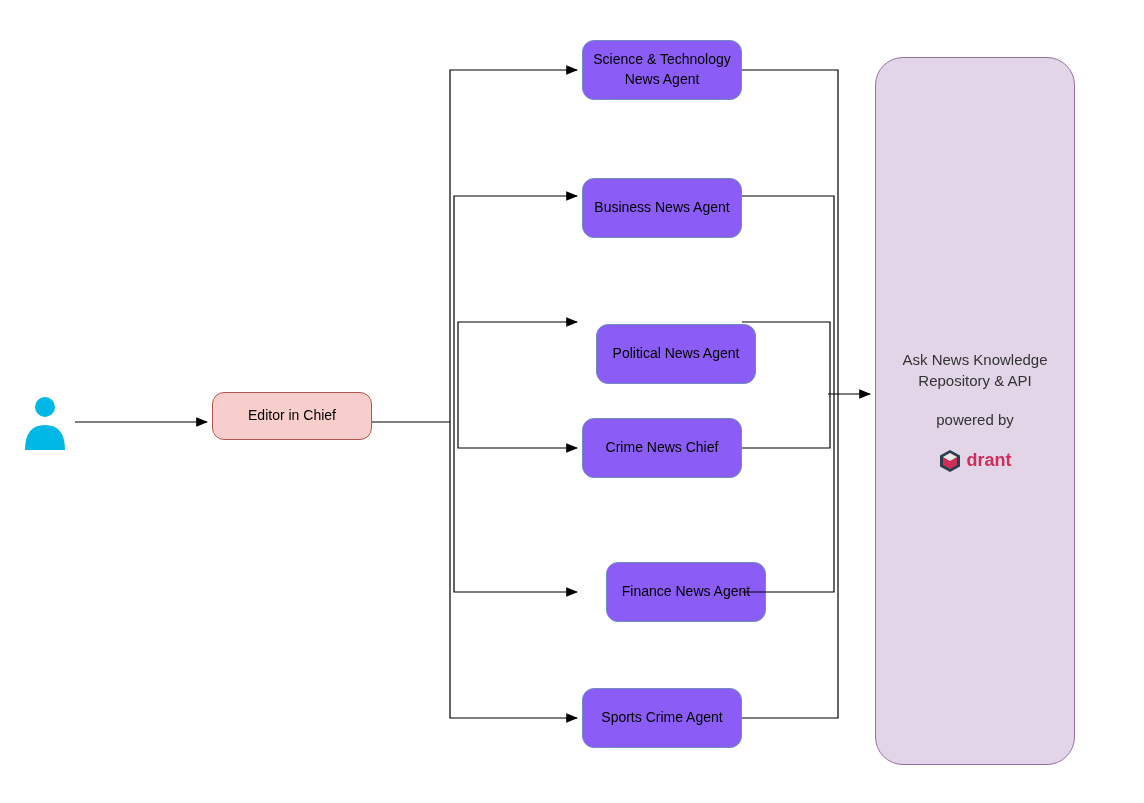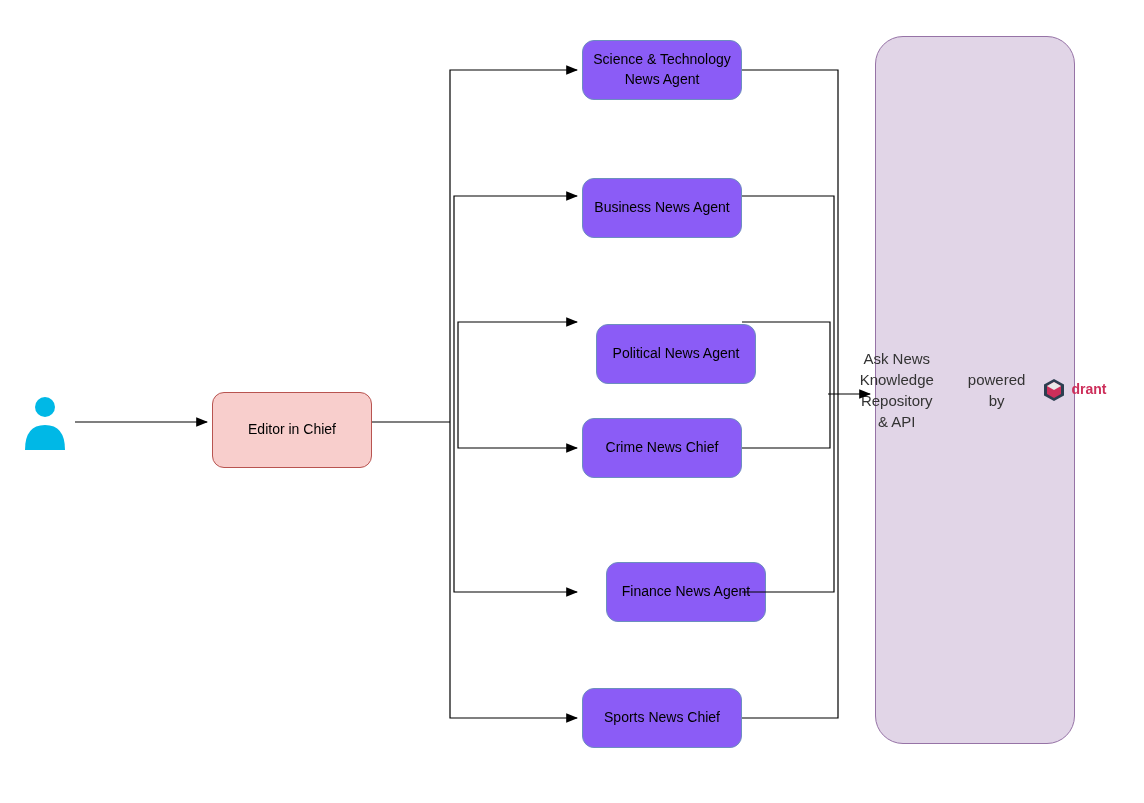--- a/index.html
+++ b/index.html
@@ -18,61 +18,61 @@
       justify-content: center;
       text-align: center;
       font-size: 14px;
       line-height: 1.4;
       padding: 6px 10px;
     }
     .editor-node {
       left: 212px;
       top: 392px;
       width: 160px;
-      height: 76px;
+      height: 48px;
       background: #f8cecc;
       border: 1px solid #b85450;
       border-radius: 12px;
     }
     .agent-node {
       width: 160px;
       height: 60px;
       background: #8b5cf6;
       border: 1px solid #6c8ebf;
       border-radius: 12px;
     }
     .agent-0 { left: 582px; top: 40px; }
     .agent-1 { left: 582px; top: 178px; }
     .agent-2 { left: 596px; top: 292px; margin-top: 32px; }
     .agent-3 { left: 582px; top: 418px; }
     .agent-4 { left: 582px; top: 562px; margin-left: 24px; }
     .agent-5 { left: 582px; top: 688px; }
     .repo-node {
       left: 875px;
-      top: 36px;
+      top: 57px;
       width: 200px;
       height: 708px;
       background: #e1d5e7;
       border: 1px solid #9673a6;
       border-radius: 28px;
       display: flex;
-      flex-direction: row;
+      flex-direction: column;
       align-items: center;
       justify-content: center;
       text-align: center;
       font-size: 15px;
       color: #333;
       gap: 18px;
     }
     .repo-logo {
       display: flex;
       align-items: center;
       gap: 6px;
       font-weight: bold;
-      font-size: 14px;
+      font-size: 18px;
       color: #cd2e5a;
     }
     .user-icon {
       position: absolute;
       left: 20px;
       top: 395px;
       width: 50px;
       height: 55px;
     }
     svg.connections {
@@ -115,21 +115,21 @@
 <div class="node agent-node agent-2">
   <span>Political News Agent</span>
 </div>
 <div class="node agent-node agent-3">
   <span>Crime News Chief</span>
 </div>
 <div class="node agent-node agent-4">
   <span>Finance News Agent</span>
 </div>
 <div class="node agent-node agent-5">
-  <span>Sports News Chief</span>
+  <span>Sports Crime Agent</span>
 </div>
 
 <div class="node repo-node">
   <div style="padding:0 16px;">Ask News Knowledge Repository &amp; API</div>
   <div>powered by</div>
   <div class="repo-logo">
     <svg width="22" height="24" viewBox="0 0 22 24">
       <polygon points="11,1 21,6.5 21,17.5 11,23 1,17.5 1,6.5" fill="#2c3e50"></polygon>
       <polygon points="11,4 18,8 18,16 11,20 4,16 4,8" fill="#cd2e5a"></polygon>
       <polygon points="11,4 18,8 11,12 4,8" fill="#e8e8e8"></polygon>

